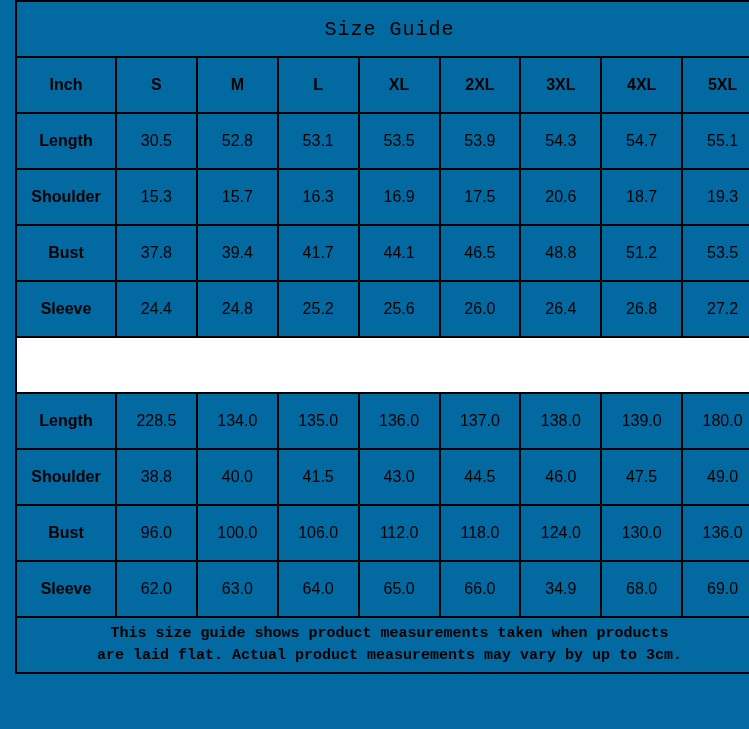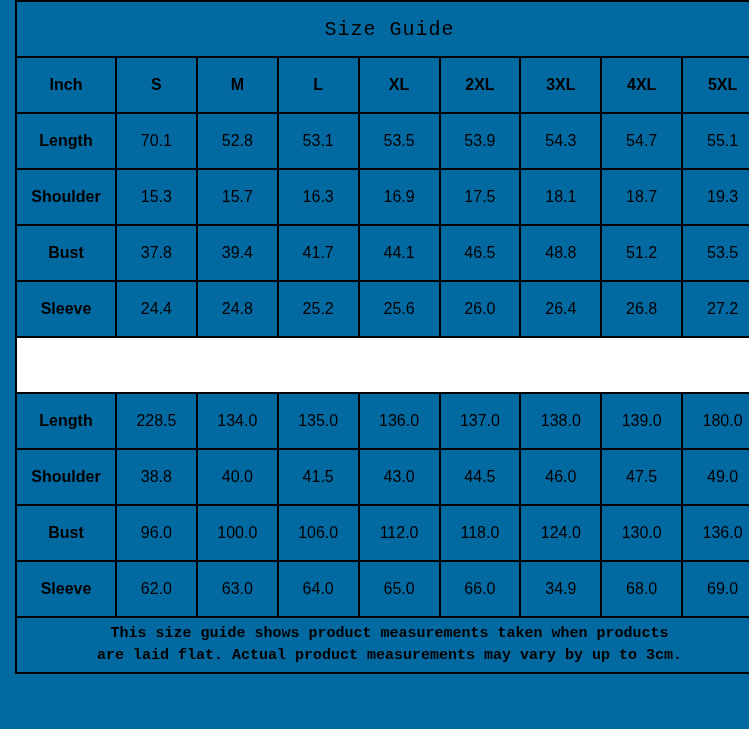--- a/index.html
+++ b/index.html
@@ -85,37 +85,37 @@
       <td class="hdr">L</td>
       <td class="hdr">XL</td>
       <td class="hdr">2XL</td>
       <td class="hdr">3XL</td>
       <td class="hdr">4XL</td>
       <td class="hdr">5XL</td>
     </tr>
 
     <tr>
       <td class="hdr">Length</td>
-      <td class="val">70.1</td>
+      <td class="val">30.5</td>
       <td class="val">52.8</td>
       <td class="val">53.1</td>
       <td class="val">53.5</td>
       <td class="val">53.9</td>
       <td class="val">54.3</td>
       <td class="val">54.7</td>
       <td class="val">55.1</td>
     </tr>
     <tr>
       <td class="hdr">Shoulder</td>
       <td class="val">15.3</td>
       <td class="val">15.7</td>
       <td class="val">16.3</td>
       <td class="val">16.9</td>
       <td class="val">17.5</td>
-      <td class="val">18.1</td>
+      <td class="val">20.6</td>
       <td class="val">18.7</td>
       <td class="val">19.3</td>
     </tr>
     <tr>
       <td class="hdr">Bust</td>
       <td class="val">37.8</td>
       <td class="val">39.4</td>
       <td class="val">41.7</td>
       <td class="val">44.1</td>
       <td class="val">46.5</td>

